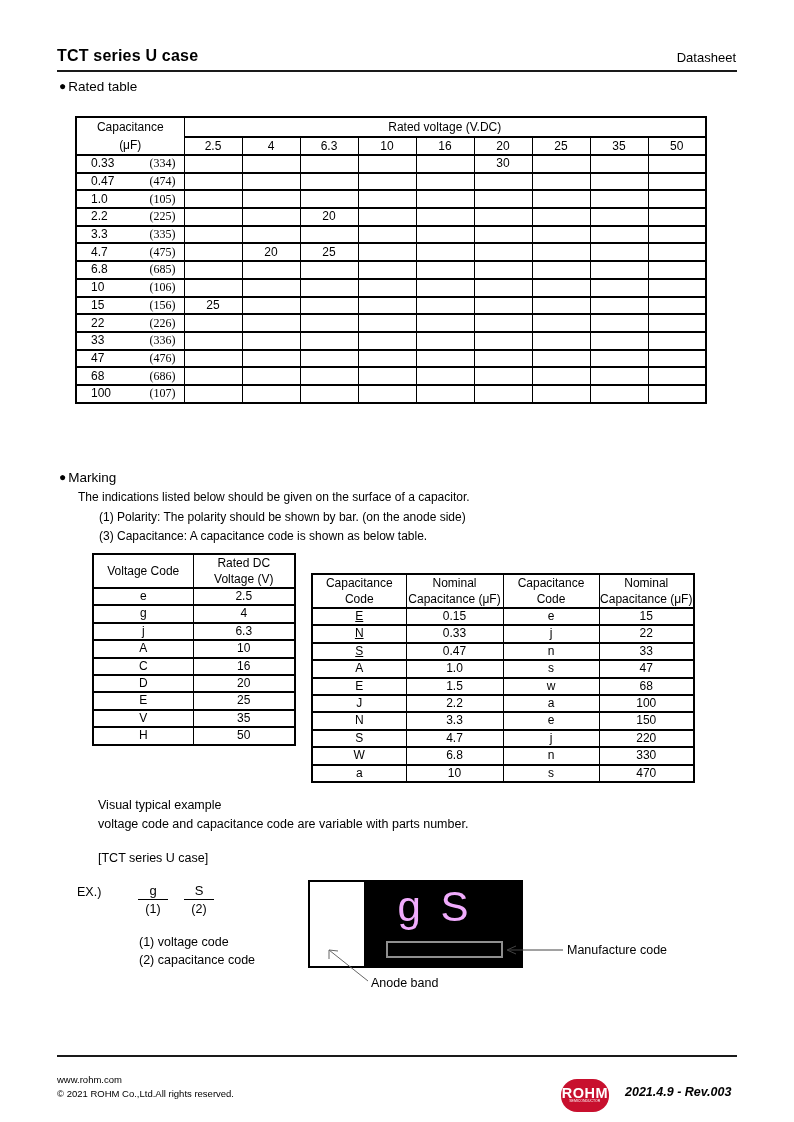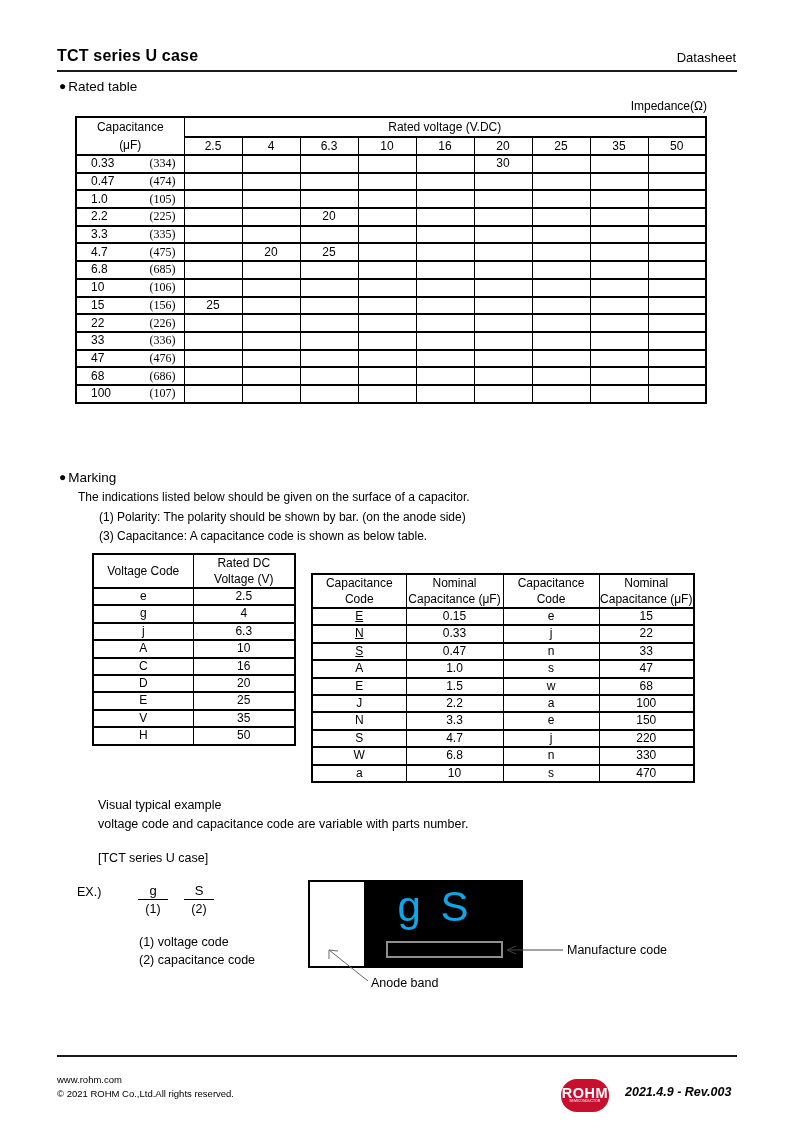--- a/index.html
+++ b/index.html
@@ -54,21 +54,21 @@
 
   
   .ex-text { font-size:12.5px; line-height:18.5px; }
   .ex-codes { display:flex; gap:16px; }
   .excode { text-align:center; font-size:13px; }
   .excode .t { display:block; min-width:30px; padding:0 8px 1px; border-bottom:1.5px solid #000; }
   .excode .r { display:block; padding-top:2px; font-size:12.5px; }
 
   .chip { left:308px; top:880px; width:215px; height:88px; background:#000; border:2px solid #000; }
   .anode-band { position:absolute; left:0; top:0; width:56px; height:100%; background:#fff; border-right:2px solid #000; }
-  .chip-mark { position:absolute; left:56px; right:17px; top:0; text-align:center; color:#0ea5e9;
+  .chip-mark { position:absolute; left:56px; right:17px; top:0; text-align:center; color:#f0abfc;
                font-size:42px; line-height:50px; letter-spacing:4px; }
   .mfr-box { position:absolute; left:76px; top:59px; width:117px; height:17px; border:2px solid #8f8f8f; }
 
   .callout { font-size:12.5px; }
 
   
   .ftr-small { font-size:9.5px; line-height:13px; }
   .page-num { left:0; right:0; top:1084px; text-align:center; font-size:12px; }
   .logo { left:561px; top:1079px; width:48px; height:33px; display:flex; flex-direction:column;
           align-items:center; justify-content:center; color:#fff;border-radius:16px; }
@@ -81,21 +81,20 @@
 
 <div id="page">
 
   <div class="abs doc-title">TCT series U case</div>
   <div class="abs doc-type">Datasheet</div>
   <div class="abs rule hdr-rule"></div>
 
   <div class="abs sec-head" style="left:59px; top:79px">
     <span class="bullet">●</span><span>Rated table</span>
   </div>
-  <div class="abs imp-label">Impedance(Ω)</div>
 
   <table class="abs rated">
     <colgroup>
         <col style="width:108px">
       </colgroup>
     <thead>
       <tr>
         <th class="caphead" rowspan="2">
           <span>Capacitance</span><br>
           <span>(μF)</span>

